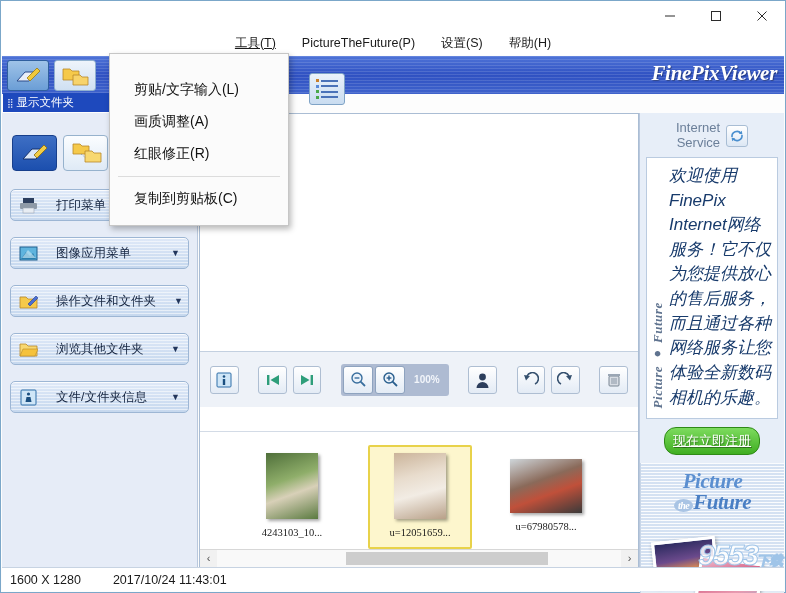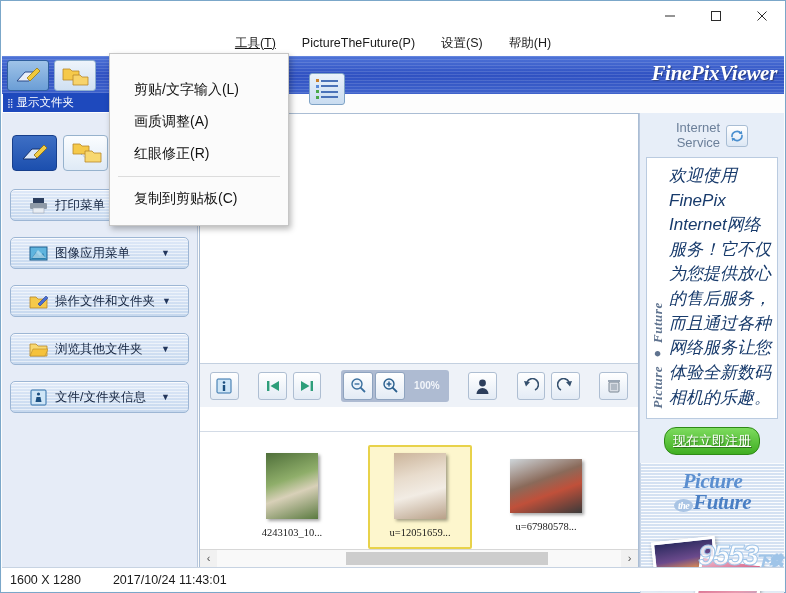--- a/index.html
+++ b/index.html
@@ -89,38 +89,38 @@
   }
   .stbtn.sel { background: linear-gradient(180deg,#3e6fc4,#1c4fae); border-color:#173f8c; }
 
   .side-list { padding: 18px 8px 0 8px; display: flex; flex-direction: column; gap: 16px; }
   .sideitem {
     height: 32px; border-radius: 5px;
     border: 1px solid #9db6d4;
     background-image:
       repeating-linear-gradient(180deg, rgba(255,255,255,.55) 0px, rgba(255,255,255,.55) 1px, rgba(0,0,0,0) 1px, rgba(0,0,0,0) 3px),
       linear-gradient(180deg,#dfe9f8,#c6d8ee);
-    display: flex; align-items: center; padding: 0 18px; gap: 7px;
+    display: flex; align-items: center; padding: 0 8px; gap: 18px;
     font-size: 12.5px; color: #13233f; cursor: default;
     box-shadow: inset 0 1px 0 rgba(255,255,255,.7);
   }
   .sideitem .ico { width: 19px; height: 17px; flex: 0 0 auto; position: relative; }
   .sideitem .lbl { flex: 1; white-space: nowrap; }
   .sideitem .caret { font-size: 9px; color: #22365c; }
 
   
   .center {
     position: absolute; left: 198px; top: 112px; right: 146px; bottom: 25px;
     background: #ffffff; border: 1px solid #aabdd4;
     z-index: 1; display: flex; flex-direction: column;
   }
   .preview { flex: 1; background: #ffffff; }
 
   .thumbtoolbar {
-    height: 44px; background: #eef2f8; border-top: 1px solid #c3d0e0;
+    height: 56px; background: #eef2f8; border-top: 1px solid #c3d0e0;
     display: flex; align-items: center; gap: 6px; padding: 0 10px;
   }
   .tibtn {
     width: 30px; height: 28px; border-radius: 3px;
     border: 1px solid #aebed2; background: linear-gradient(180deg,#ffffff,#e3ebf5);
     display: flex; align-items: center; justify-content: center;
     font-size: 14px; color: #2a5b8f;
   }
   .zoomgroup {
     display: flex; align-items: center; background: #aebbd2; border-radius: 3px;

